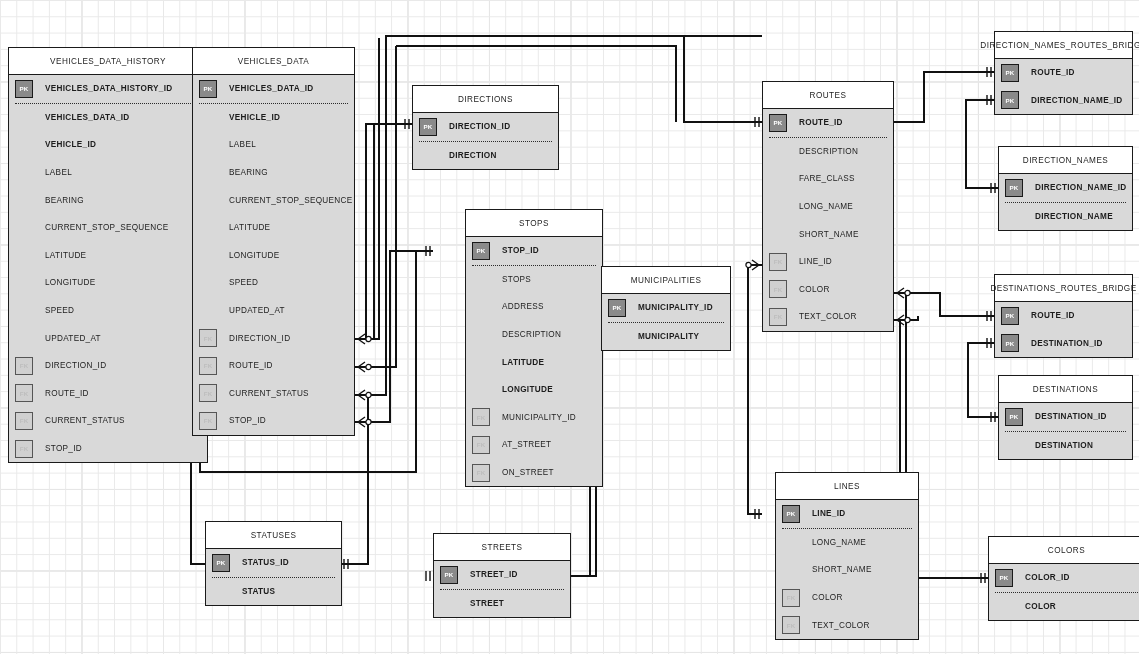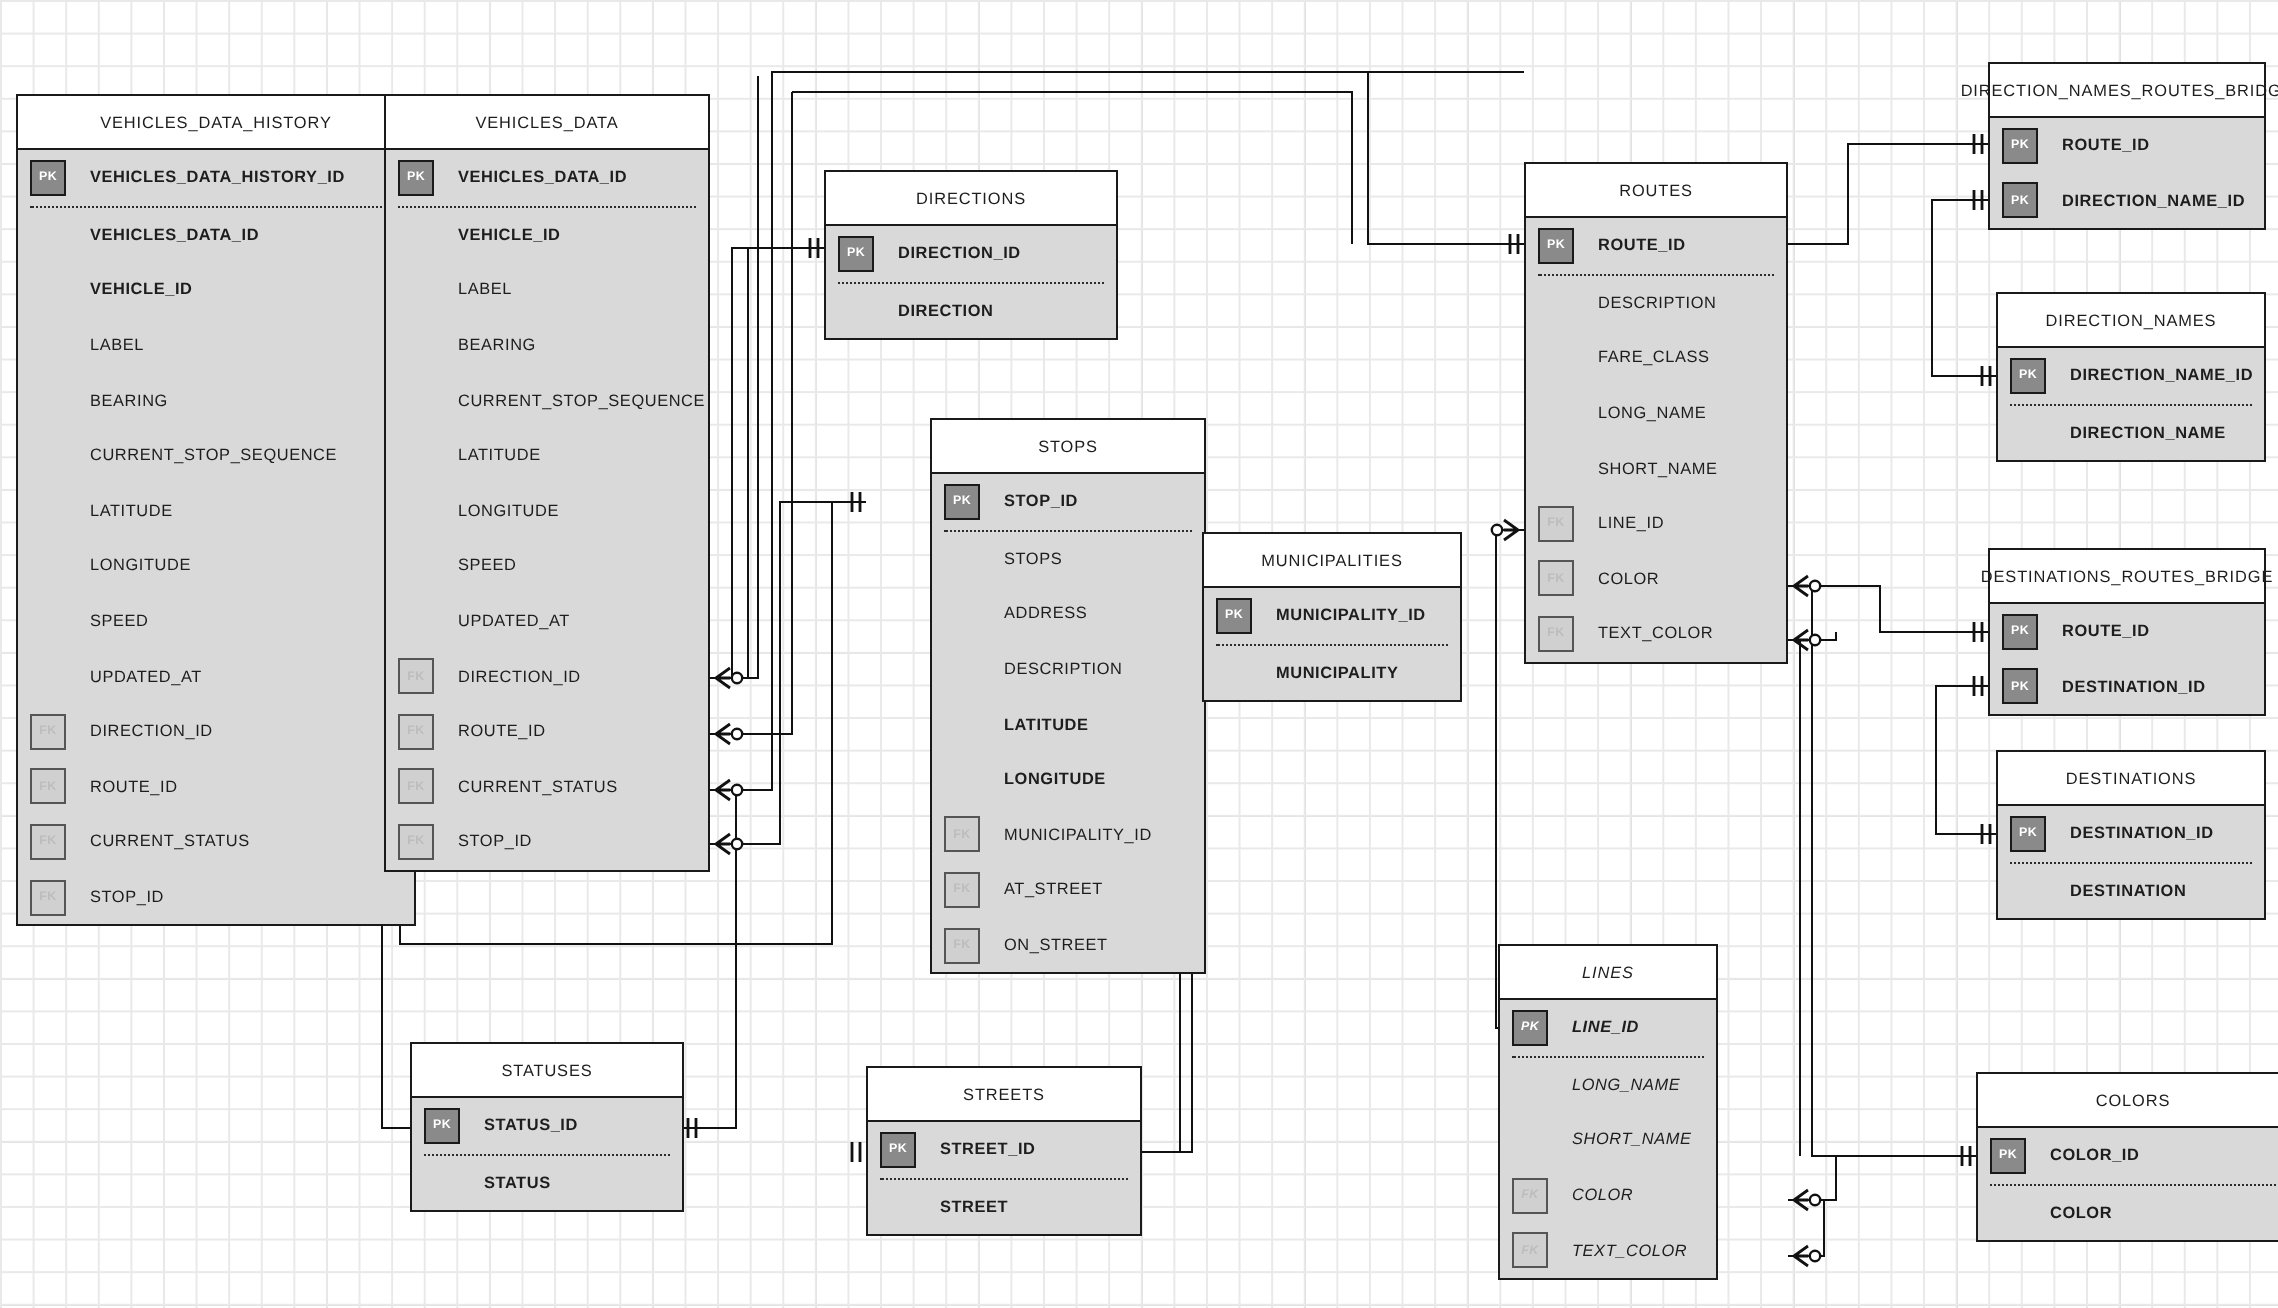--- a/index.html
+++ b/index.html
@@ -380,21 +380,21 @@
           <div class="attr">
             <span class="keybox fk">FK</span>
             <span class="aname">COLOR</span>
           </div>
           <div class="attr">
             <span class="keybox fk">FK</span>
             <span class="aname">TEXT_COLOR</span>
           </div>
         </div>
       </div>
-      <div class="entity" style="left: 749px; top: 472px; width: 110px; font-style: italic;">
+      <div class="entity" style="left: 775px; top: 472px; width: 144px;">
         <div class="ent-title">LINES</div>
         <div class="ent-body">
           <div class="attr bold">
             <span class="keybox pk">PK</span>
             <span class="aname">LINE_ID</span>
           </div>
           <div class="sep"></div>
           <div class="attr">
             <span class="aname">LONG_NAME</span>
           </div>

